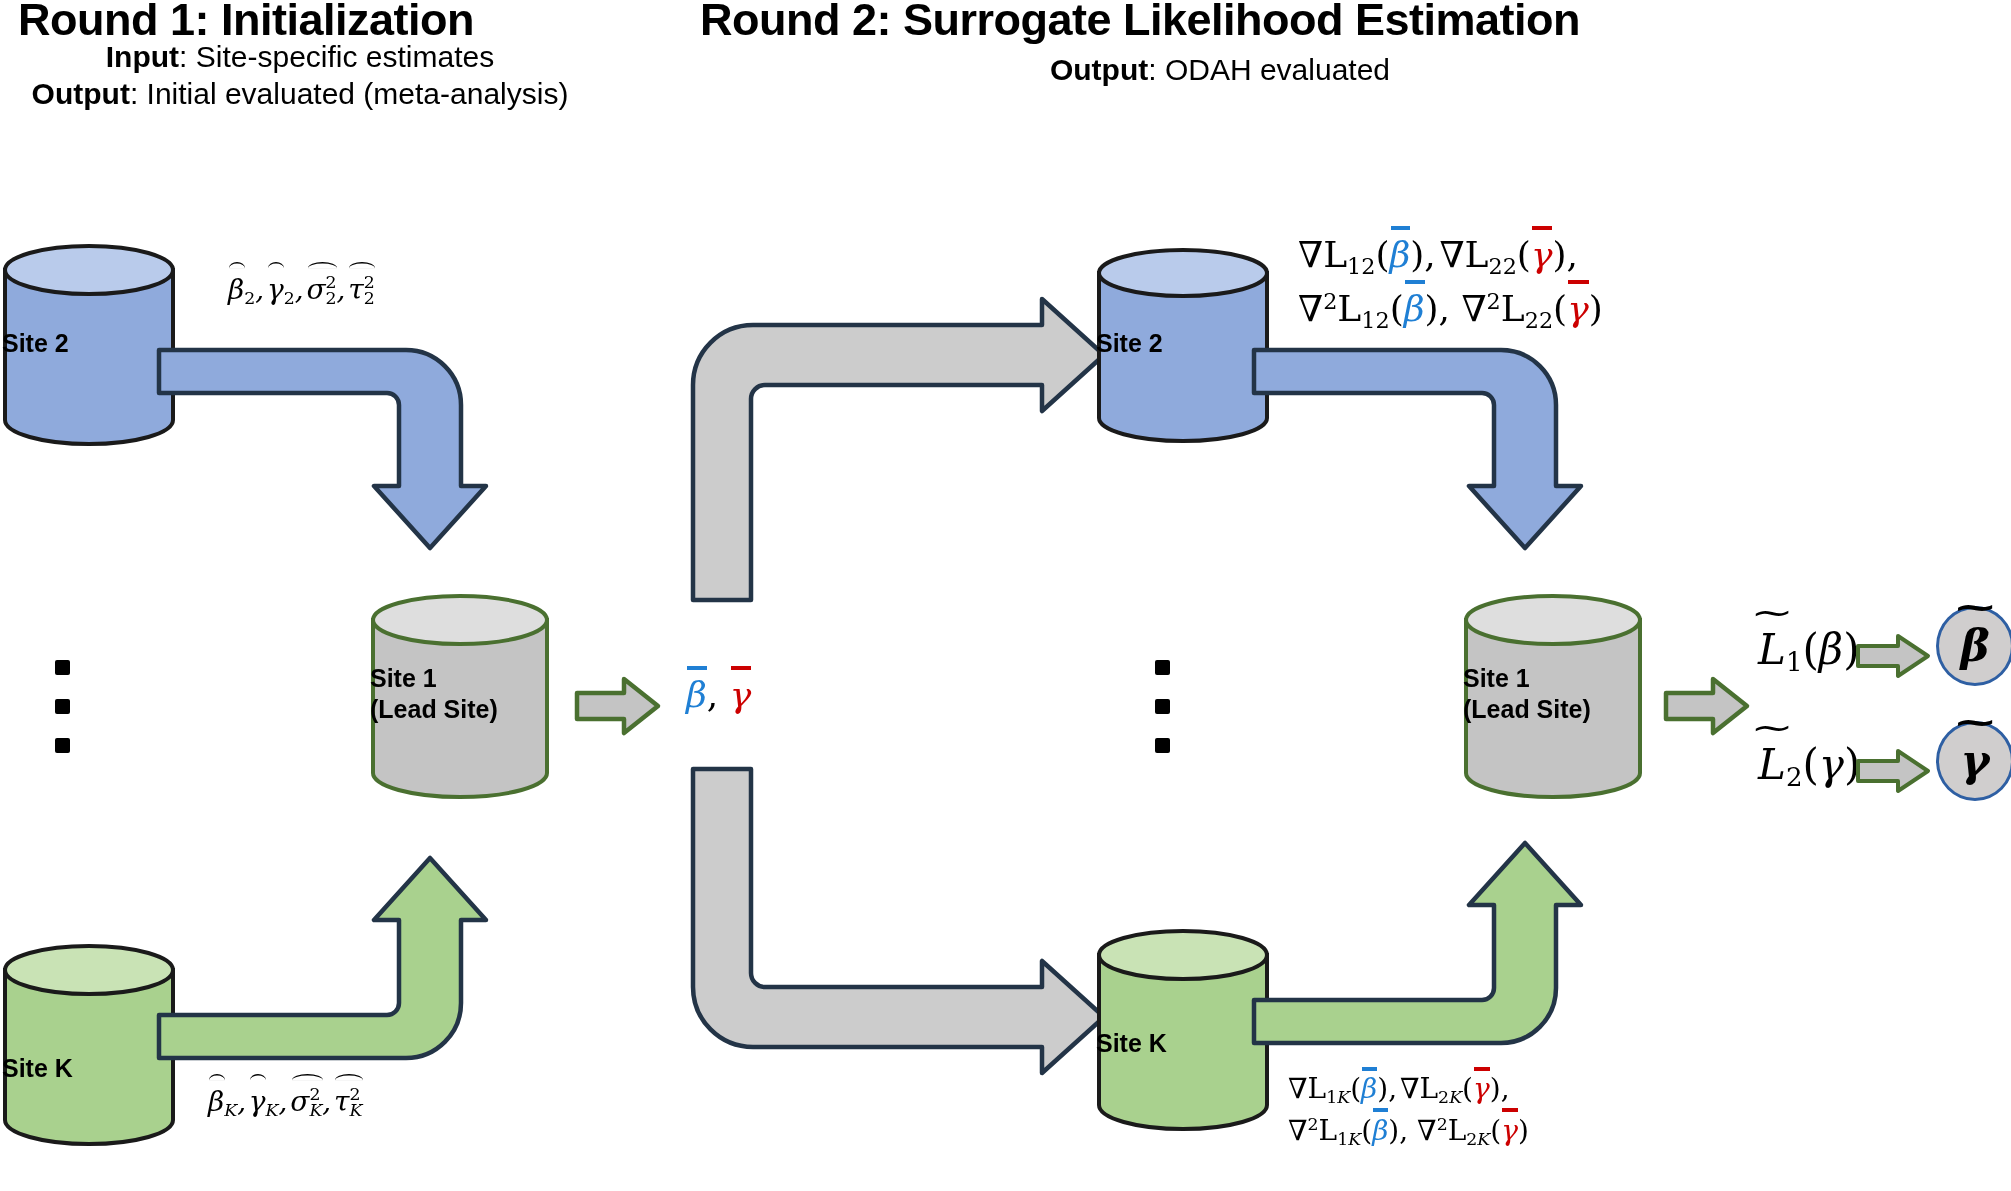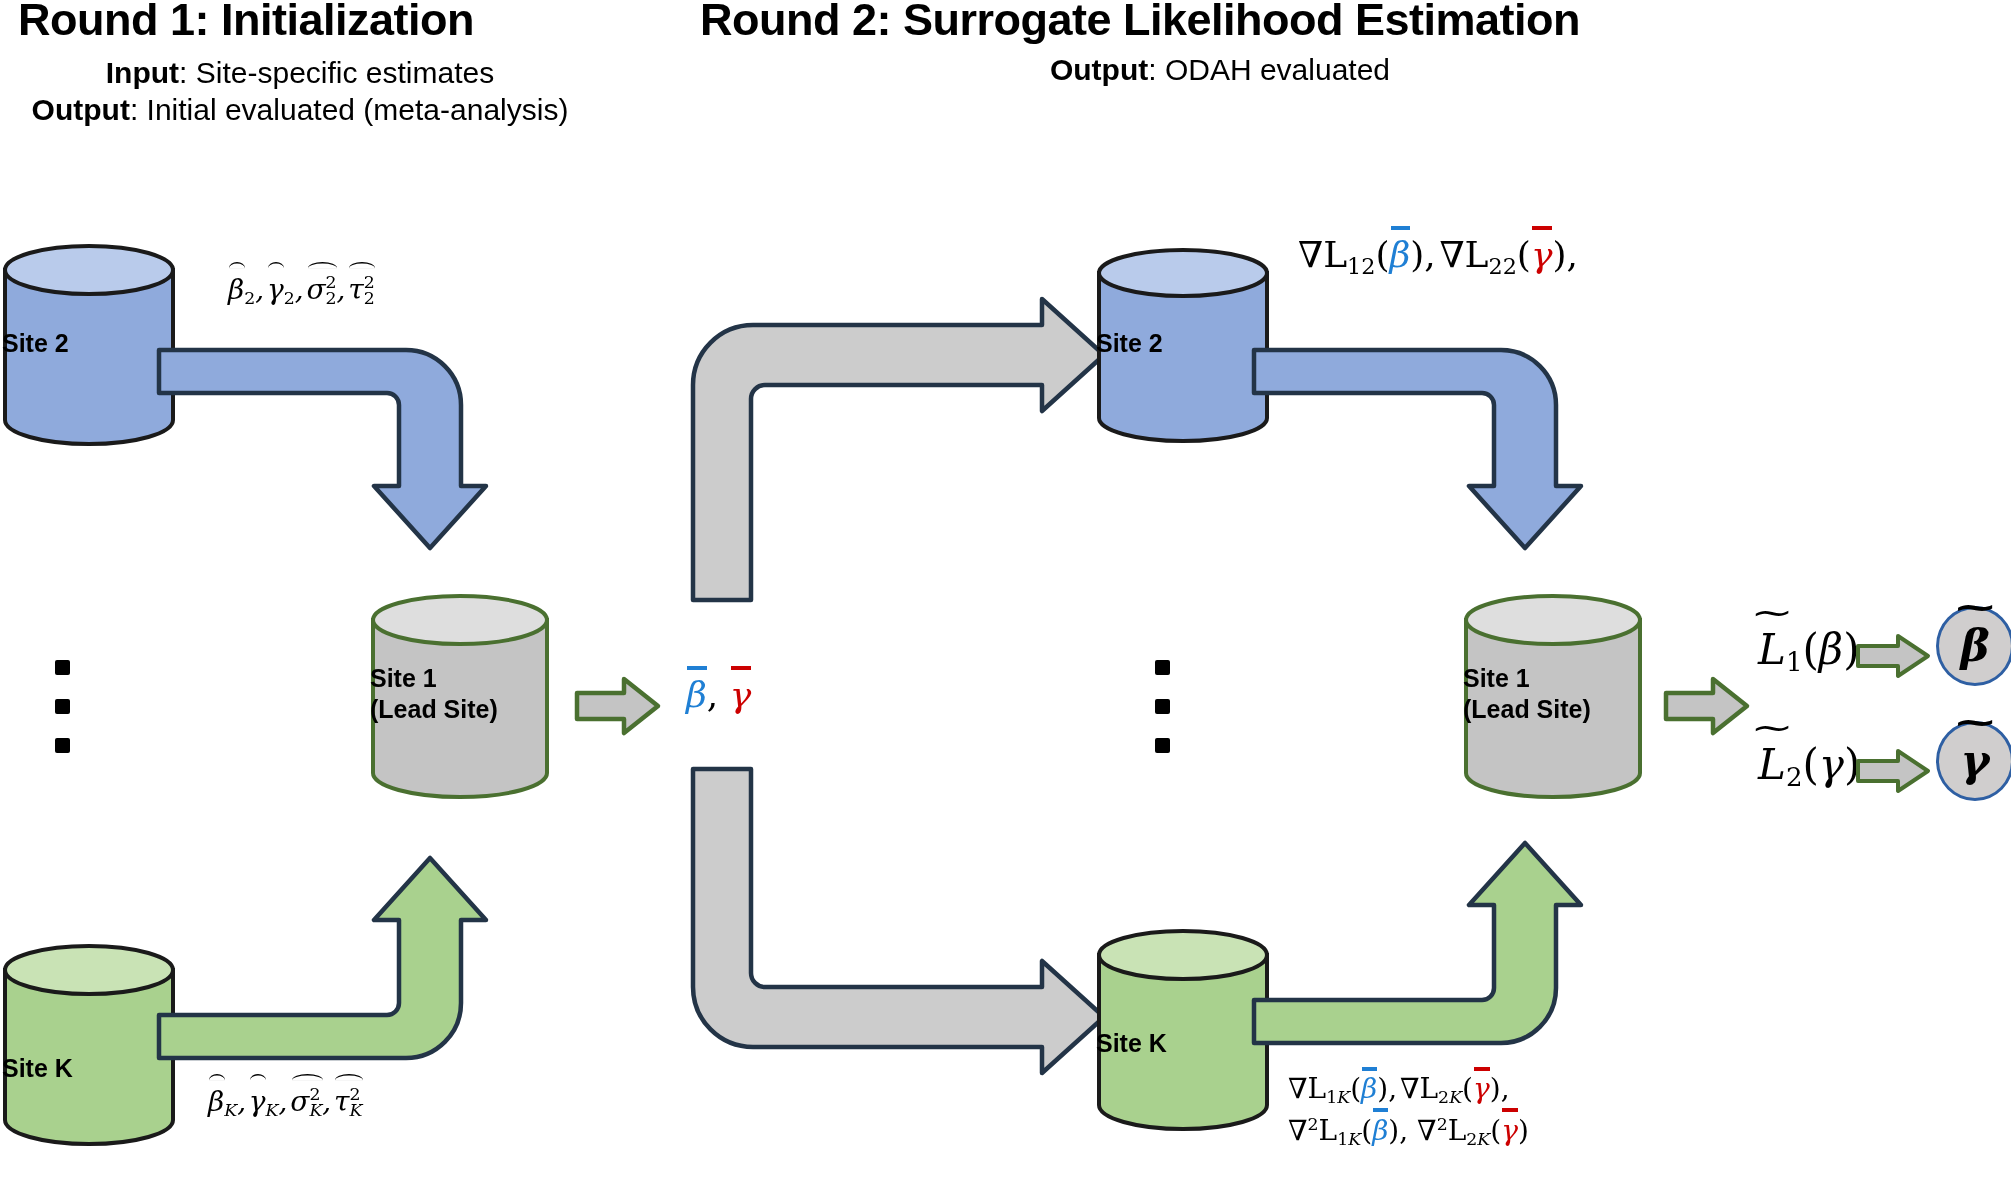--- a/index.html
+++ b/index.html
@@ -160,21 +160,21 @@
     font-weight:bold;
   }
 </style>
 </head>
 <body>
 
 <div id="canvas">
 
   <div class="abs round-title" style="left:18px;top:-4px;width:800px;text-align:left;">Round 1: Initialization</div>
 
-  <div class="abs ctr round-sub wrapsub" style="left:20px;top:55px;width:560px;">
+  <div class="abs ctr round-sub wrapsub" style="left:20px;top:39px;width:560px;">
     <div>
       <b>Input</b><span>: </span><span>Site-specific estimates</span>
     </div>
     <div>
       <b>Output</b><span>: </span><span>Initial evaluated (meta-analysis)</span>
     </div>
   </div>
 
   <div class="abs round-title" style="left:700px;top:-4px;width:1200px;text-align:left;">Round 2: Surrogate Likelihood Estimation</div>
 
@@ -297,20 +297,23 @@
   <svg class="arrowsvg" style="left:1280px;top:825px;" width="310" height="230" viewBox="0 0 310 230">
     <path d="M3,218 L250,218 A55,55 0 0 0 305,163 L305,80
              L330,80 L274,18 L218,80 L243,80 L243,163
              A12,12 0 0 1 231,175 L3,175 Z" transform="translate(-29,0)" fill="#a9d18e" stroke="#233447" stroke-width="4.5" stroke-linejoin="round"></path>
   </svg>
 
   <div class="abs math" style="left:1298px;top:228px;font-size:36px;">
     <div aria-label="∇L₁₂(β̄), ∇L₂₂(γ̄),">
       <span class="up">∇</span><span class="up">L</span><span class="sub upr">12</span><span class="up">(</span><span class="bar blue">β</span><span class="up">), </span><span class="up">∇</span><span class="up">L</span><span class="sub upr">22</span><span class="up">(</span><span class="bar red">γ</span><span class="up">),</span>
     </div>
+    <div aria-label="∇²L₁₂(β̄), ∇²L₂₂(γ̄)">
+      <span class="up">∇</span><span class="sup">2</span><span class="up">L</span><span class="sub upr">12</span><span class="up">(</span><span class="bar blue">β</span><span class="up">),&nbsp;</span><span class="up">∇</span><span class="sup">2</span><span class="up">L</span><span class="sub upr">22</span><span class="up">(</span><span class="bar red">γ</span><span class="up">)</span>
+    </div>
   </div>
 
   <div class="abs math" style="left:1288px;top:1068px;font-size:28px;">
     <div aria-label="∇L₁K(β̄), ∇L₂K(γ̄),">
       <span class="up">∇</span><span class="up">L</span><span class="subsup" style="vertical-align:-0.28em;"><span style="display:inline;font-style:normal;">1</span><span style="display:inline;font-style:italic;">K</span></span><span class="up">(</span><span class="bar blue">β</span><span class="up">), </span><span class="up">∇</span><span class="up">L</span><span class="subsup" style="vertical-align:-0.28em;"><span style="display:inline;font-style:normal;">2</span><span style="display:inline;font-style:italic;">K</span></span><span class="up">(</span><span class="bar red">γ</span><span class="up">),</span>
     </div>
     <div aria-label="∇²L₁K(β̄), ∇²L₂K(γ̄)">
       <span class="up">∇</span><span class="sup">2</span><span class="up">L</span><span class="subsup" style="vertical-align:-0.28em;"><span style="display:inline;font-style:normal;">1</span><span style="display:inline;font-style:italic;">K</span></span><span class="up">(</span><span class="bar blue">β</span><span class="up">),&nbsp;</span><span class="up">∇</span><span class="sup">2</span><span class="up">L</span><span class="subsup" style="vertical-align:-0.28em;"><span style="display:inline;font-style:normal;">2</span><span style="display:inline;font-style:italic;">K</span></span><span class="up">(</span><span class="bar red">γ</span><span class="up">)</span>
     </div>
   </div>

